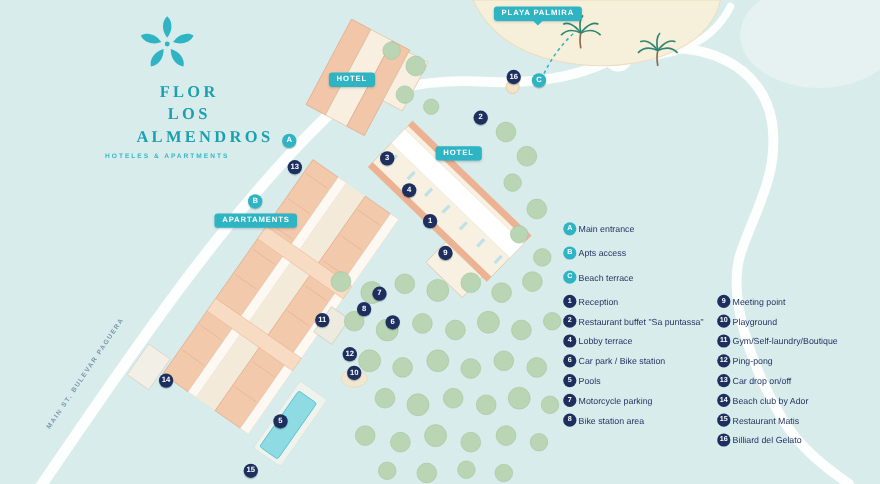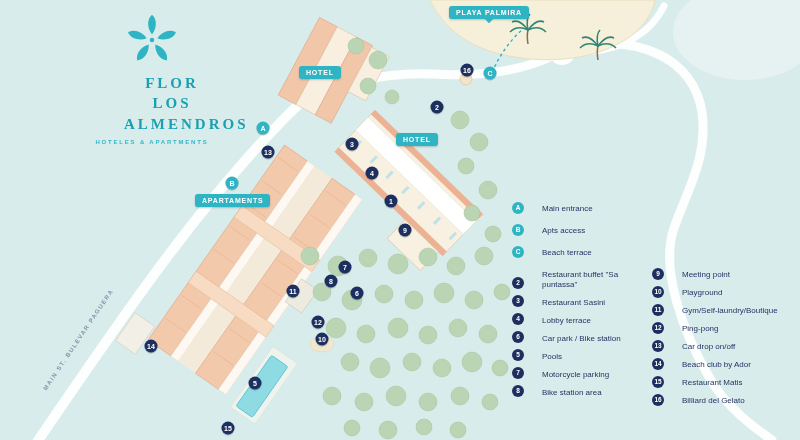--- a/index.html
+++ b/index.html
@@ -19,21 +19,21 @@
           font-size:7px;font-weight:bold;display:flex;align-items:center;justify-content:center;
           transform:translate(-50%,-50%);box-shadow:0 1px 1px rgba(20,50,60,.3);}
   .marker-letter{background:#2fb4c4;}
   .marker-number{background:#1d2f5f;}
 
   
   .legend-letters{position:absolute;left:512px;top:202px;z-index:6;}
   .legend-cols{position:absolute;left:512px;top:268px;display:flex;z-index:6;}
   .legend-col1{width:140px;}
   .legend-col2{width:150px;}
-  .legend-row{display:flex;align-items:flex-end;gap:18px;margin-bottom:6px;
+  .legend-row{display:flex;align-items:center;gap:2px;margin-bottom:6px;
               color:#1d2f5f;font-size:8px;line-height:1.2;}
   .legend-letters .legend-row{margin-bottom:10px;}
   .dot{flex:0 0 auto;width:12px;height:12px;border-radius:50%;color:#fff;font-size:6.5px;
        font-weight:bold;display:flex;align-items:center;justify-content:center;}
   .dot-teal{background:#2fb4c4;}
   .dot-navy{background:#1d2f5f;}
   .legend-label{padding-top:2px;max-width:118px;}
 
   
   .logo{position:absolute;left:84px;top:12px;width:136px;text-align:center;z-index:6;}
@@ -238,28 +238,28 @@
         <span class="legend-label">Apts access</span>
       </div>
       <div class="legend-row">
         <span class="dot dot-teal">C</span>
         <span class="legend-label">Beach terrace</span>
       </div>
     </div>
   <div class="legend-cols">
     <div class="legend-col1" id="legend-col1">
         <div class="legend-row">
+          <span class="dot dot-navy">1</span>
+          <span class="legend-label">Reception</span>
+        </div>
+        <div class="legend-row">
           <span class="dot dot-navy">2</span>
           <span class="legend-label">Restaurant buffet "Sa puntassa"</span>
         </div>
         <div class="legend-row">
-          <span class="dot dot-navy">3</span>
-          <span class="legend-label">Restaurant Sasini</span>
-        </div>
-        <div class="legend-row">
           <span class="dot dot-navy">4</span>
           <span class="legend-label">Lobby terrace</span>
         </div>
         <div class="legend-row">
           <span class="dot dot-navy">6</span>
           <span class="legend-label">Car park / Bike station</span>
         </div>
         <div class="legend-row">
           <span class="dot dot-navy">5</span>
           <span class="legend-label">Pools</span>

